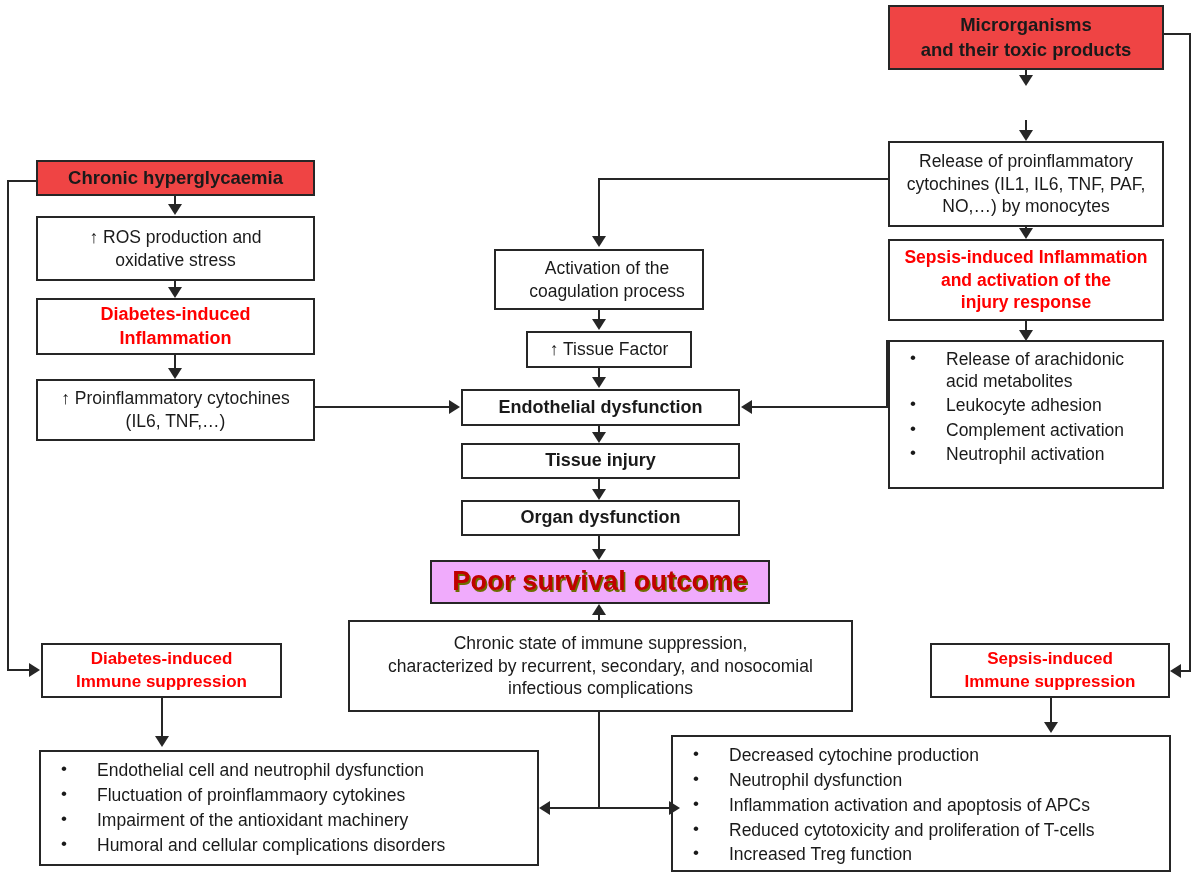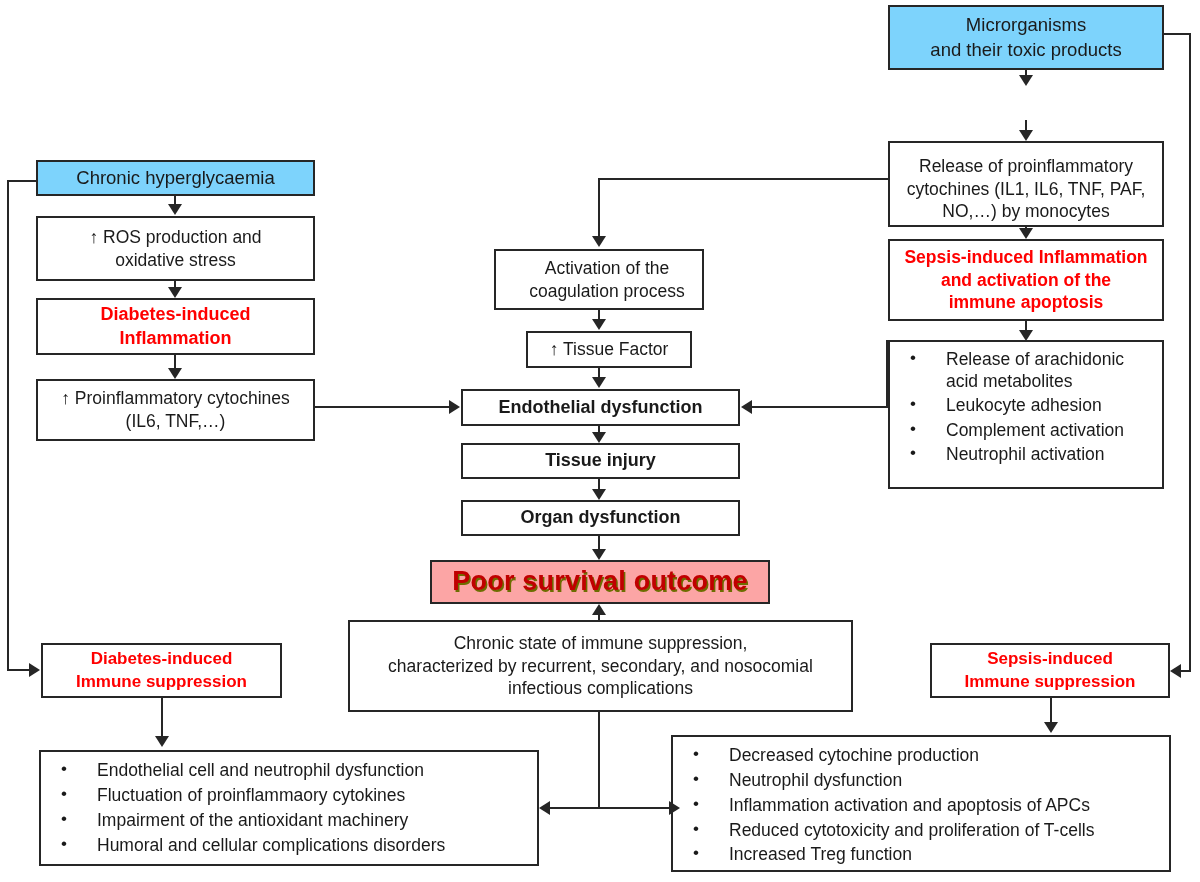--- a/index.html
+++ b/index.html
@@ -15,22 +15,22 @@
     align-items:center;
     justify-content:center;
     text-align:center;
     color:#1a1a1a;
     font-size:17.5px;
     line-height:1.30;
     padding:2px 6px;
   }
   .box.bold{font-weight:bold;}
   .box.red{color:#ff0000;font-weight:bold;}
-  .box.yellow{background:#7dd3fc;font-weight:normal;}
-  .box.gold{background:#fca5a5;}
+  .box.yellow{background:#ef4444;font-weight:bold;}
+  .box.gold{background:#f0abfc;}
   .box.listbox{
     display:block;
     text-align:left;
     padding:6px 8px 6px 10px;
   }
   .box .txt{display:block;width:100%;}
 
   ul.bl{
     margin:0;
     padding:0 0 0 46px;
@@ -78,33 +78,33 @@
 <div id="stage">
 
   <div class="box yellow" style="left:888px;top:5px;width:276px;height:65px;font-size:18.5px;">
     <span class="txt">
       <span>Microrganisms</span><br>
       <span>and their toxic products</span>
     </span>
   </div>
 
 
-  <div class="box" style="left:888px;top:141px;width:276px;height:86px;align-items:flex-end;">
+  <div class="box" style="left:888px;top:141px;width:276px;height:86px;">
     <span class="txt">
       <span>Release of proinflammatory</span><br>
       <span>cytochines (IL1, IL6, TNF, PAF,</span><br>
       <span>NO,…) by monocytes</span>
     </span>
   </div>
 
   <div class="box red" style="left:888px;top:239px;width:276px;height:82px;">
     <span class="txt">
       <span>Sepsis-induced Inflammation</span><br>
       <span>and activation of the</span><br>
-      <span>immune apoptosis</span>
+      <span>injury response</span>
     </span>
   </div>
 
   <div class="box listbox" style="left:888px;top:340px;width:276px;height:149px;">
     <ul class="bl">
       <li class="wrap">
         <span>Release of arachidonic</span><br>
         <span>acid metabolites</span>
       </li>
       <li>Leukocyte adhesion</li>

